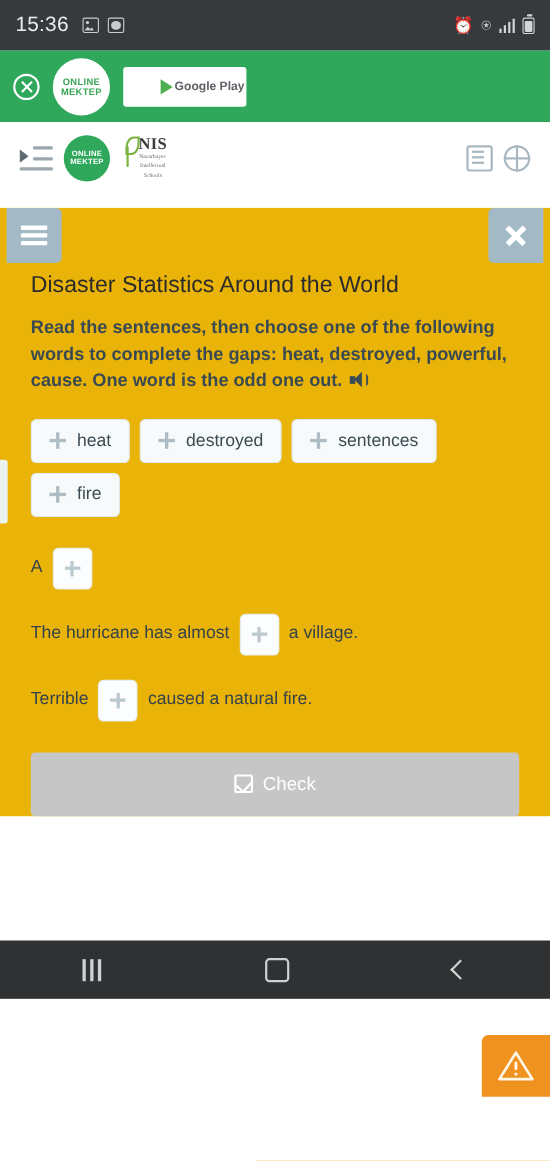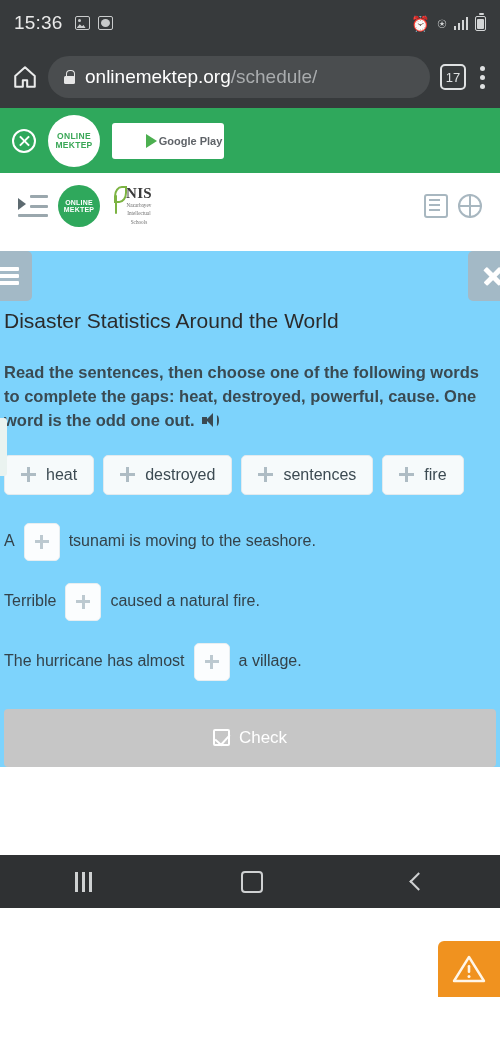--- a/index.html
+++ b/index.html
@@ -125,38 +125,38 @@
   .hdr-spacer{flex:1 1 auto;}
   .hdr-icon{width:24px;height:24px;flex:0 0 auto;}
   .list-ic{border:2px solid #a8b7c0;border-radius:3px;position:relative;}
   .list-ic i{position:absolute;left:3px;height:2px;background:#a8b7c0;width:11px;}
   .list-ic i:nth-child(1){top:3px}.list-ic i:nth-child(2){top:8px}.list-ic i:nth-child(3){top:13px}
   .globe-ic{border-radius:50%;border:2px solid #a8b7c0;position:relative;}
   .globe-ic::before{content:"";position:absolute;left:50%;top:-2px;bottom:-2px;width:2px;margin-left:-1px;background:#a8b7c0;}
   .globe-ic::after{content:"";position:absolute;top:50%;left:-2px;right:-2px;height:2px;margin-top:-1px;background:#a8b7c0;}
 
   
-  .contentwrap{ position:relative; background:#7dd3fc; padding:0 4px;}
+  .contentwrap{ position:relative; background:#eab308; padding:0 28px;}
   .ctrl-row{position:relative;height:54px;margin-top:12px;}
   .sq-btn{
     position:absolute;top:0;width:50px;height:50px;border-radius:5px;background:#a3b9c6;
     display:flex;align-items:center;justify-content:center;
   }
   .sq-btn.menu{left:-22px;border-radius:0 5px 5px 0;}
   .sq-btn.close{right:-22px;border-radius:5px 0 0 5px;}
   .burger2{width:24px;height:18px;position:relative;}
   .burger2 i{position:absolute;left:0;width:24px;height:3.5px;background:#fff;border-radius:1px;}
   .burger2 i:nth-child(1){top:0}.burger2 i:nth-child(2){top:7px}.burger2 i:nth-child(3){top:14px}
   .xmark{position:relative;width:22px;height:22px;}
   .xmark::before,.xmark::after{content:"";position:absolute;top:9px;left:0;width:22px;height:4.5px;background:#fff;border-radius:1px;}
   .xmark::before{transform:rotate(45deg)} .xmark::after{transform:rotate(-45deg)}
 
   .lesson-title{font-size:21px;color:#2b2b2b;margin-top:4px;font-weight:400;}
   .instructions{
-    margin-top:28px; font-size:16.5px; font-weight:700; color:#3a4a52; line-height:1.45;
+    margin-top:16px; font-size:16.5px; font-weight:700; color:#3a4a52; line-height:1.45;
   }
   .spk{display:inline-block;vertical-align:-2px;margin-left:7px;width:17px;height:15px;position:relative;}
   .spk::before{
     content:"";position:absolute;left:0;top:4px;width:5px;height:7px;background:#3a4a52;
   }
   .spk::after{
     content:"";position:absolute;left:4px;top:0;border-top:7.5px solid transparent;
     border-bottom:7.5px solid transparent;border-right:7px solid #3a4a52;
   }
   .spk b{position:absolute;right:0;top:2px;width:5px;height:11px;border-right:2px solid #3a4a52;border-radius:0 50% 50% 0/0 50% 50% 0;}
@@ -243,35 +243,20 @@
       <span class="bars">
           <i></i>
           <i></i>
           <i></i>
           <i></i>
         </span>
       <span class="batt"></span>
     </div>
   </div>
 
-  <div class="browserbar">
-    <svg class="home-icon" viewBox="0 0 24 24">
-      <path d="M3 11 L12 3 L21 11 L21 21 L14 21 L14 15 L10 15 L10 21 L3 21 Z" fill="none" stroke="#e9eaea" stroke-width="1.9" stroke-linejoin="round"></path>
-    </svg>
-    <div class="urlpill">
-      <span class="lock"></span>
-      <span class="urltext"><span>onlinemektep.org</span><span class="path">/schedule/</span></span>
-    </div>
-    <div class="tabcount">17</div>
-    <div class="kebab">
-        <span></span>
-        <span></span>
-        <span></span>
-      </div>
-  </div>
 
   <div class="promo">
     <div class="promo-close"></div>
     <div class="promo-logo">
       <b>ONLINE</b>
       <b>MEKTEP</b>
     </div>
     <div class="gplay">
       <span class="gplay-tri"></span>
       <span class="gplay-txt">Google Play</span>
@@ -343,35 +328,34 @@
         <span>fire</span>
       </div>
     </div>
 
     <div class="sentences">
       <div class="sentence">
         <span class="t">A</span>
         <span class="gap">
             <span class="diam"></span>
           </span>
-        <span class="t">tsunami is moving to the seashore.</span>
+      </div>
+      <div class="sentence">
+        <span class="t">The hurricane has almost</span>
+        <span class="gap">
+            <span class="diam"></span>
+          </span>
+        <span class="t">a village.</span>
       </div>
       <div class="sentence">
         <span class="t">Terrible</span>
         <span class="gap">
             <span class="diam"></span>
           </span>
         <span class="t">caused a natural fire.</span>
-      </div>
-      <div class="sentence">
-        <span class="t">The hurricane has almost</span>
-        <span class="gap">
-            <span class="diam"></span>
-          </span>
-        <span class="t">a village.</span>
       </div>
     </div>
 
     <div class="check-btn">
       <span class="chk-ic"></span>
       <span>Check</span>
     </div>
 
   </div>
 

